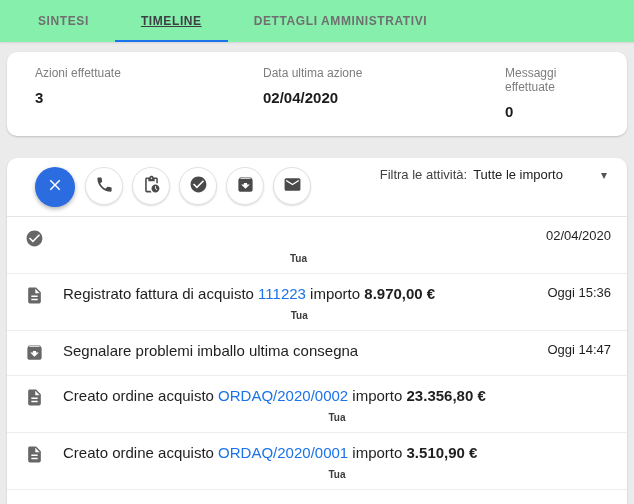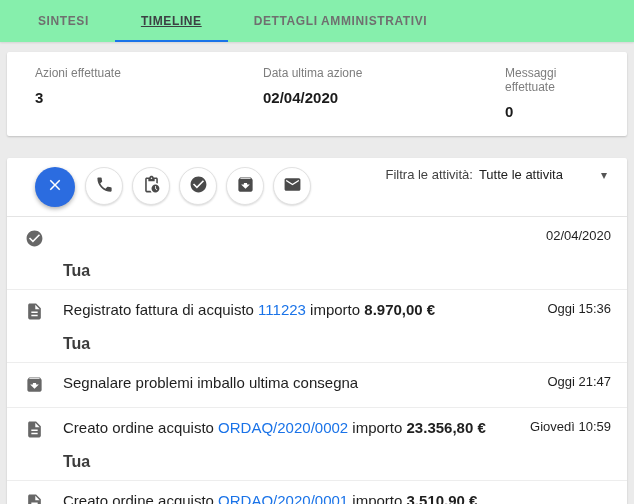--- a/index.html
+++ b/index.html
@@ -37,21 +37,21 @@
   .tab.active { color: #3c4043; text-decoration: underline; }
   .tab.active::after {
     content: ""; position: absolute; left: 0; right: 0; bottom: 0;
     height: 2px; background: var(--accent, #1a73e8);
   }
 
   
   .card {
     background: #fff;
     margin: 0 7px;
-    border-radius: 2px;
+    border-radius: 10px;
     box-shadow: 0 1px 2px rgba(0,0,0,0.18);
   }
 
   
   .stats { margin-top: 10px; display: flex; padding: 14px 28px 16px; }
   .stat .label { font-size: 12px; color: #7d7d7d; margin-bottom: 9px; }
   .stat .value { font-size: 15px; font-weight: bold; color: #1b1b1b; }
   .stat.c1 { width: 228px; }
   .stat.c2 { width: 242px; }
   .stat.c3 { flex: 1; }
@@ -106,21 +106,21 @@
     padding: 11px 16px 9px 18px;
     border-bottom: 1px solid #ededed;
   }
   .ricon { width: 38px; padding-top: 1px; flex: none; }
   .ricon svg { width: 19px; height: 19px; fill: #676767; }
   .content { flex: 1; min-width: 0; }
   .line { font-size: 15px; line-height: 17px; min-height: 17px; color: #1f1f1f; }
   .line .link { color: var(--accent, #1a73e8); text-decoration: none; cursor: pointer; }
   .line .link:empty { display: none; }
   .line .amount { font-weight: bold; }
-  .author { font-size: 16px; font-weight: bold; color: #3c3c3c; margin-top: 17px; }
+  .author { font-size: 10px; font-weight: bold; color: #3c3c3c; margin-top: 8px; text-align: center; }
   .author:empty { display: none; }
   .date { font-size: 13px; color: #1f1f1f; margin-left: 12px; white-space: nowrap; flex: none; }
 </style>
 </head>
 <body>
 
 <div class="tabbar">
   <div class="tab">SINTESI</div>
   <div class="tab active">TIMELINE</div>
   <div class="tab">DETTAGLI AMMINISTRATIVI</div>
@@ -182,21 +182,21 @@
     <div class="cbtn">
       <span>
         <svg viewBox="0 0 24 24" width="19" height="19" fill="#4a4a4a">
             <path d="M20 4H4c-1.1 0-1.99.9-1.99 2L2 18c0 1.1.9 2 2 2h16c1.1 0 2-.9 2-2V6c0-1.1-.9-2-2-2zm0 4-8 5-8-5V6l8 5 8-5v2z"></path>
           </svg>
       </span>
     </div>
 
     <div class="filter">
       <span class="flabel">Filtra le attività:</span>
-      <span class="fvalue">Tutte le attivita</span>
+      <span class="fvalue">Tutte le importo</span>
       <span class="caret">▾</span>
     </div>
   </div>
 
   <div class="row">
     <div class="ricon">
       <svg viewBox="0 0 24 24">
           <path d="M12 2C6.48 2 2 6.48 2 12s4.48 10 10 10 10-4.48 10-10S17.52 2 12 2zm-2 15-5-5 1.41-1.41L10 14.17l7.59-7.59L19 8l-9 9z"></path>
         </svg>
     </div>
@@ -229,36 +229,35 @@
       <svg viewBox="0 0 24 24">
           <path d="M20.54 5.23l-1.39-1.68C18.88 3.21 18.47 3 18 3H6c-.47 0-.88.21-1.16.55L3.46 5.23C3.17 5.57 3 6.02 3 6.5V19c0 1.1.9 2 2 2h14c1.1 0 2-.9 2-2V6.5c0-.48-.17-.93-.46-1.27zM12 17.5 6.5 12H10v-2h4v2h3.5L12 17.5zM5.12 5l.81-1h12l.94 1H5.12z"></path>
         </svg>
     </div>
     <div class="content">
       <div class="line">
         <span>Segnalare problemi imballo ultima consegna</span><span></span><span class="amount"></span>
       </div>
 
     </div>
-    <div class="date">Oggi 21:47</div>
+    <div class="date">Oggi 14:47</div>
   </div>
 
   <div class="row">
     <div class="ricon">
       <svg viewBox="0 0 24 24">
           <path d="M14 2H6c-1.1 0-1.99.9-1.99 2L4 20c0 1.1.89 2 1.99 2H18c1.1 0 2-.9 2-2V8l-6-6zm2 16H8v-2h8v2zm0-4H8v-2h8v2zm-3-5V3.5L18.5 9H13z"></path>
         </svg>
     </div>
     <div class="content">
       <div class="line">
         <span>Creato ordine acquisto </span><a class="link">ORDAQ/2020/0002</a><span> importo </span><span class="amount">23.356,80 €</span>
       </div>
       <div class="author">Tua</div>
     </div>
-    <div class="date">Giovedì 10:59</div>
   </div>
 
   <div class="row">
     <div class="ricon">
       <svg viewBox="0 0 24 24">
           <path d="M14 2H6c-1.1 0-1.99.9-1.99 2L4 20c0 1.1.89 2 1.99 2H18c1.1 0 2-.9 2-2V8l-6-6zm2 16H8v-2h8v2zm0-4H8v-2h8v2zm-3-5V3.5L18.5 9H13z"></path>
         </svg>
     </div>
     <div class="content">
       <div class="line">

